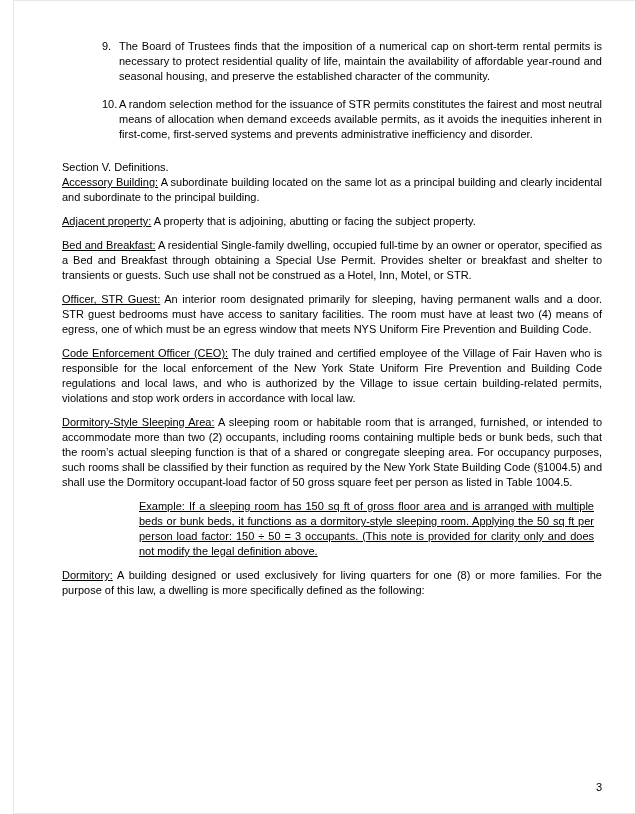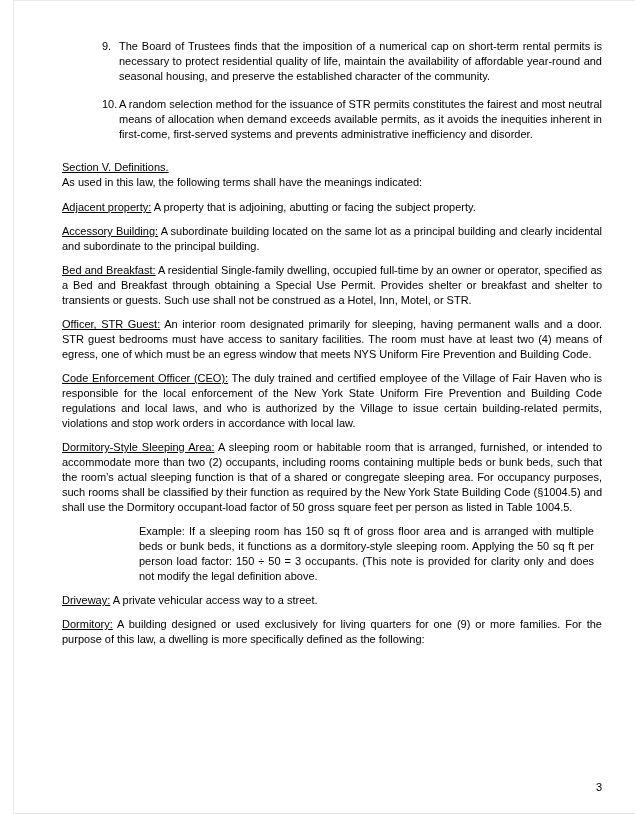--- a/index.html
+++ b/index.html
@@ -24,69 +24,67 @@
     text-indent: -17px;
     text-align: justify;
   }
   .finding .num {
     display: inline-block;
     width: 17px;
     text-indent: 0;
   }
   .section-heading {
     margin: 18px 0 0 0;
-    text-decoration: underline;
   }
   .section-intro {
     margin: 0 0 10px 0;
   }
   .def {
     margin: 0 0 9px 0;
     text-align: justify;
   }
   .def .term { text-decoration: underline; }
   .note-title {
     margin: 2px 0 0 40px;
   }
   .note-body {
     margin: 0 8px 9px 77px;
     text-align: justify;
+    text-decoration: underline;
   }
   .page-number {
     position: absolute;
     right: 45px;
     bottom: 18px;
   }
 </style>
 </head>
 <body>
 
 <div class="page">
 
   <p class="finding"><span class="num">9.</span><span>The Board of Trustees finds that the imposition of a numerical cap on short-term rental permits is necessary to protect residential quality of life, maintain the availability of affordable year-round and seasonal housing, and preserve the established character of the community.</span></p>
 
   <p class="finding"><span class="num">10.</span><span>A random selection method for the issuance of STR permits constitutes the fairest and most neutral means of allocation when demand exceeds available permits, as it avoids the inequities inherent in first-come, first-served systems and prevents administrative inefficiency and disorder.</span></p>
 
 
   <p class="section-heading">Section V. Definitions.</p>
-  <p class="section-intro">As used in this law, the following terms shall have the meanings indicated:</p>
+
+  <p class="def"><span class="term">Accessory Building:</span> <span>A subordinate building located on the same lot as a principal building and clearly incidental and subordinate to the principal building.</span></p>
 
   <p class="def"><span class="term">Adjacent property:</span> <span>A property that is adjoining, abutting or facing the subject property.</span></p>
-
-  <p class="def"><span class="term">Accessory Building:</span> <span>A subordinate building located on the same lot as a principal building and clearly incidental and subordinate to the principal building.</span></p>
 
   <p class="def"><span class="term">Bed and Breakfast:</span> <span>A residential Single-family dwelling, occupied full-time by an owner or operator, specified as a Bed and Breakfast through obtaining a Special Use Permit. Provides shelter or breakfast and shelter to transients or guests. Such use shall not be construed as a Hotel, Inn, Motel, or STR.</span></p>
 
   <p class="def"><span class="term">Officer, STR Guest:</span> <span>An interior room designated primarily for sleeping, having permanent walls and a door. STR guest bedrooms must have access to sanitary facilities. The room must have at least two (4) means of egress, one of which must be an egress window that meets NYS Uniform Fire Prevention and Building Code.</span></p>
 
   <p class="def"><span class="term">Code Enforcement Officer (CEO):</span> <span>The duly trained and certified employee of the Village of Fair Haven who is responsible for the local enforcement of the New York State Uniform Fire Prevention and Building Code regulations and local laws, and who is authorized by the Village to issue certain building-related permits, violations and stop work orders in accordance with local law.</span></p>
 
   <p class="def"><span class="term">Dormitory-Style Sleeping Area:</span> <span>A sleeping room or habitable room that is arranged, furnished, or intended to accommodate more than two (2) occupants, including rooms containing multiple beds or bunk beds, such that the room’s actual sleeping function is that of a shared or congregate sleeping area. For occupancy purposes, such rooms shall be classified by their function as required by the New York State Building Code (§1004.5) and shall use the Dormitory occupant-load factor of 50 gross square feet per person as listed in Table 1004.5.</span></p>
 
   <p class="note-body">Example: If a sleeping room has 150 sq ft of gross floor area and is arranged with multiple beds or bunk beds, it functions as a dormitory-style sleeping room. Applying the 50 sq ft per person load factor: 150 ÷ 50 = 3 occupants. (This note is provided for clarity only and does not modify the legal definition above.</p>
 
-  <p class="def"><span class="term">Driveway:</span> <span>A private vehicular access way to a street.</span></p>
 
-  <p class="def"><span class="term">Dormitory:</span> <span>A building designed or used exclusively for living quarters for one (9) or more families. For the purpose of this law, a dwelling is more specifically defined as the following:</span></p>
+  <p class="def"><span class="term">Dormitory:</span> <span>A building designed or used exclusively for living quarters for one (8) or more families. For the purpose of this law, a dwelling is more specifically defined as the following:</span></p>
 
   <div class="page-number">3</div>
 
 </div>
 
 </body></html>

